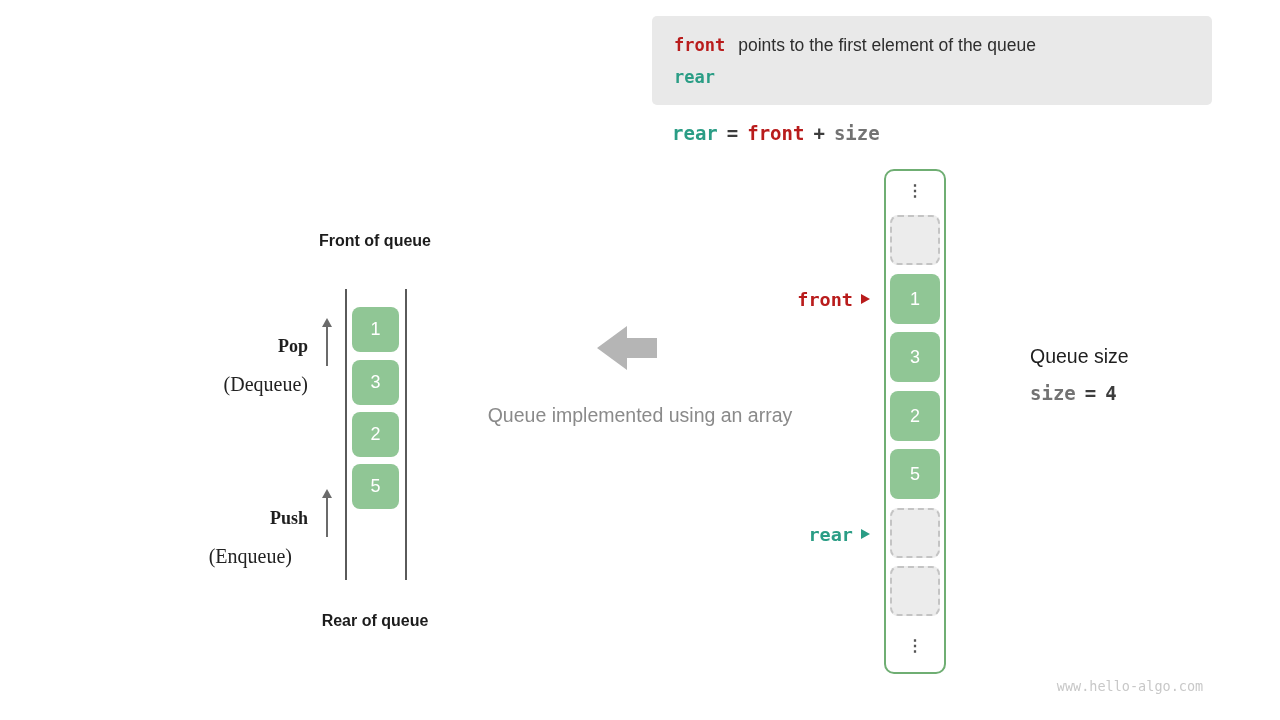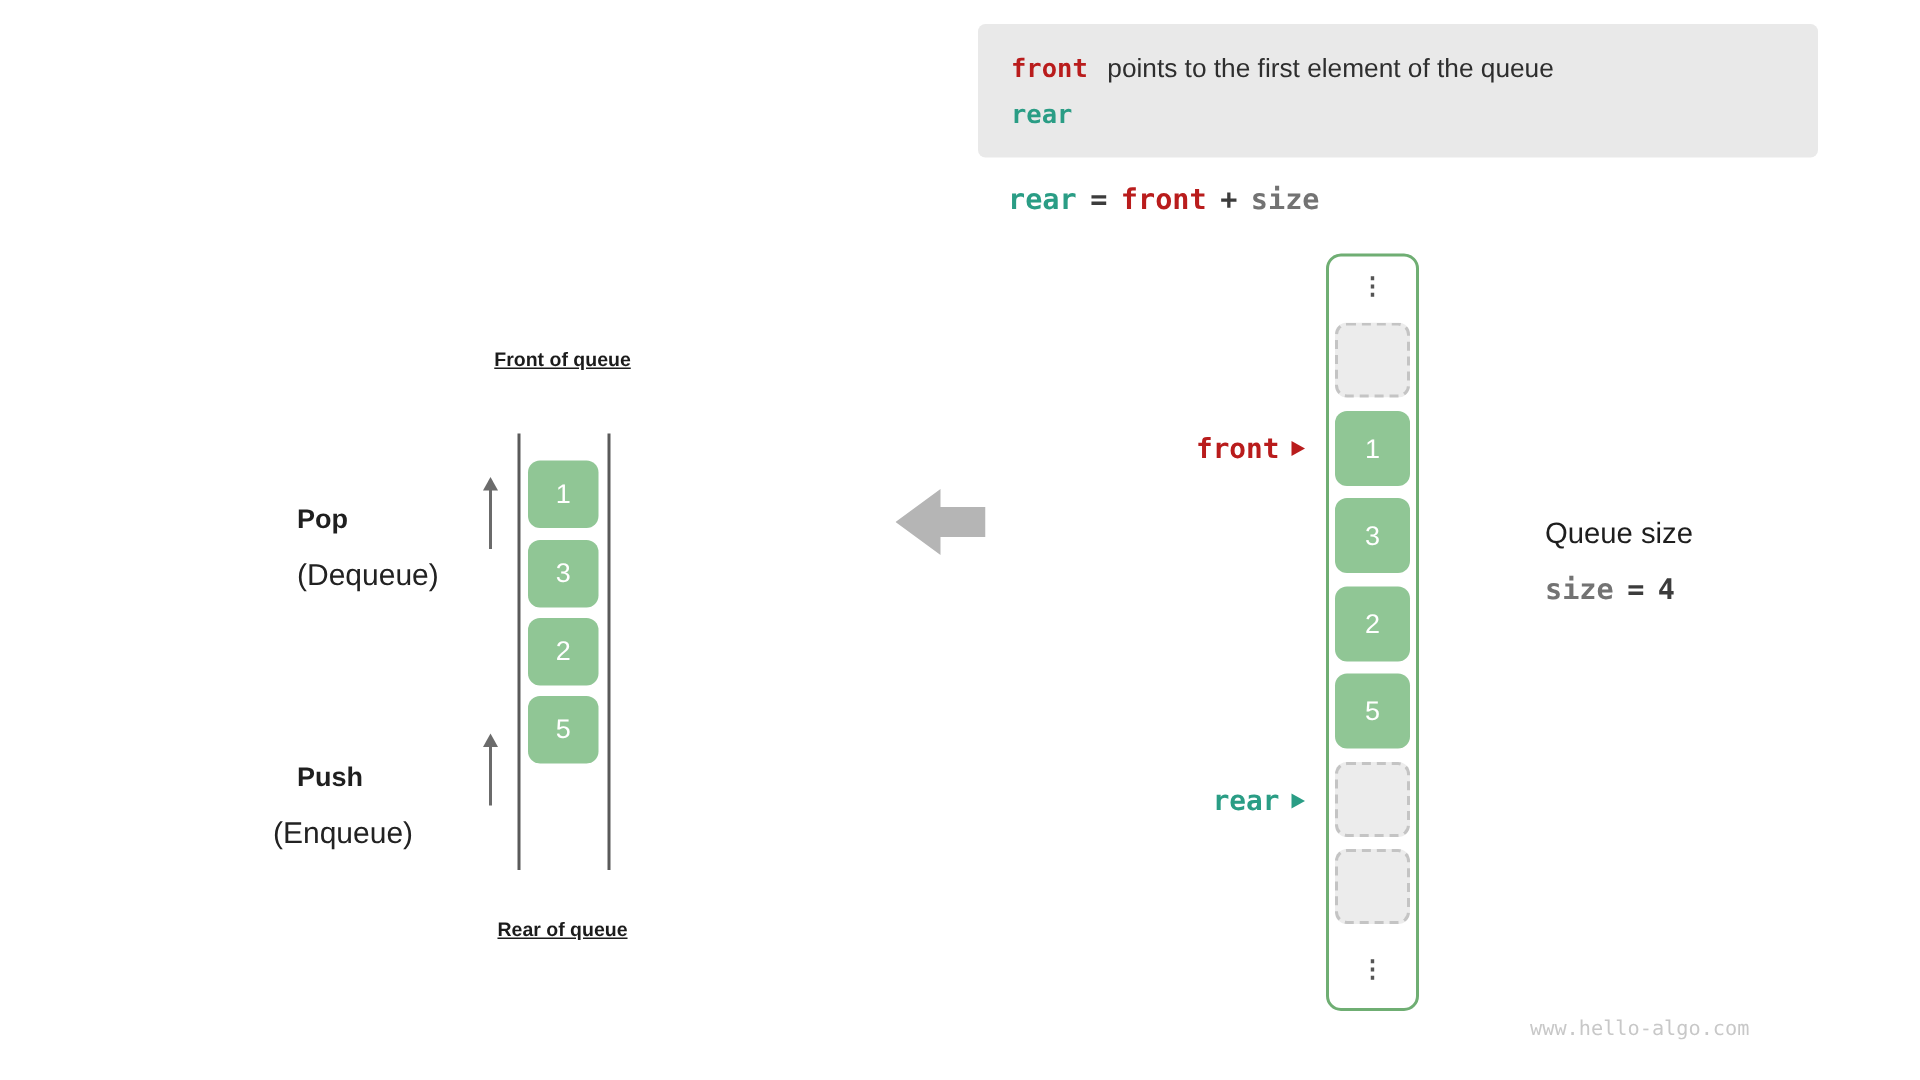--- a/index.html
+++ b/index.html
@@ -17,25 +17,25 @@
   .info-line .kw { font-size:17px; margin-right:13px; }
   .c-front { color:#b91c1c; }
   .c-rear  { color:#2a9d85; }
   .c-size  { color:#737373; }
   .c-op    { color:#3c3c3c; }
 
   
   .formula { left:672px; top:122px; display:flex; gap:9px; font-size:19px; align-items:baseline; }
 
   
-  .section-label { font-weight:bold; font-size:13px; color:#1c1c1c; text-align:center;text-decoration:underline; }
+  .section-label { font-weight:bold; font-size:16px; color:#1c1c1c; text-align:center; }
   .vline { width:2px; background:#5a5a5a; }
   .lbox { left:352px; width:47px; height:45px; background:#90c695; border-radius:8px;
           color:#ffffff; font-size:18px; display:flex; align-items:center; justify-content:center; }
-  .side-label { width:110px; text-align:left; }
+  .side-label { width:110px; text-align:right;font-family:Liberation Serif, serif; }
   .side-label .b { font-weight:bold; font-size:18px; }
   .side-label .s { font-size:20px; color:#222; }
   .up-arrow { width:2px; background:#6b6b6b; }
   .up-arrow::before { content:""; position:absolute; top:-8px; left:-4px;
                       border-left:5px solid transparent; border-right:5px solid transparent;
                       border-bottom:9px solid #6b6b6b; }
 
   
   .caption { left:440px; top:404px; width:400px; text-align:center; font-size:19.5px; color:#8a8a8a; }
 
@@ -53,21 +53,21 @@
 
   
   .qsize-label { left:1030px; top:345px; font-size:19.5px; color:#1e1e1e; }
   .qsize-line  { left:1030px; top:382px; display:flex; gap:9px; font-size:19px; align-items:baseline; }
 
   
   .step-badge { left:36px; top:643px; width:145px; height:49px; background:#fcfcfc; border:2px solid #c6c6c6;
                 border-radius:8px; display:flex; align-items:center; justify-content:center;
                 font-size:22px; color:#9c9c9c; letter-spacing:2px; }
 
-  .watermark { left:1020px; top:678px; width:220px; text-align:left;
+  .watermark { left:1020px; top:678px; width:220px; text-align:center;
                font-family:"DejaVu Sans Mono","Liberation Mono",monospace;
                font-size:13.5px; color:#c8c8c8; }
 </style>
 </head>
 <body>
 
 <div class="canvas">
 
   <div class="abs info-box">
     <div class="info-line">
@@ -111,20 +111,21 @@
   </div>
   <div class="abs side-label" style="left:182px; top:545px;">
     <div class="s">(Enqueue)</div>
   </div>
 
   <div class="abs section-label" style="left:295px; top:612px; width:160px;">Rear of queue</div>
 
   <svg class="abs" style="left:597px; top:324px;" width="60" height="48" viewBox="0 0 60 48">
     <polygon points="0,24 30,2 30,14 60,14 60,34 30,34 30,46" fill="#b5b5b5"></polygon>
   </svg>
+  <div class="abs caption">Queue implemented using an array</div>
 
   <div class="abs array-box"></div>
 
   <div class="abs ellipsis" style="top:181px;">⋮</div>
 
   <div class="abs cell empty" style="top:215px;"></div>
   <div class="abs cell filled" style="top:274px;">1</div>
   <div class="abs cell filled" style="top:332px;">3</div>
   <div class="abs cell filled" style="top:391px;">2</div>
   <div class="abs cell filled" style="top:449px;">5</div>

